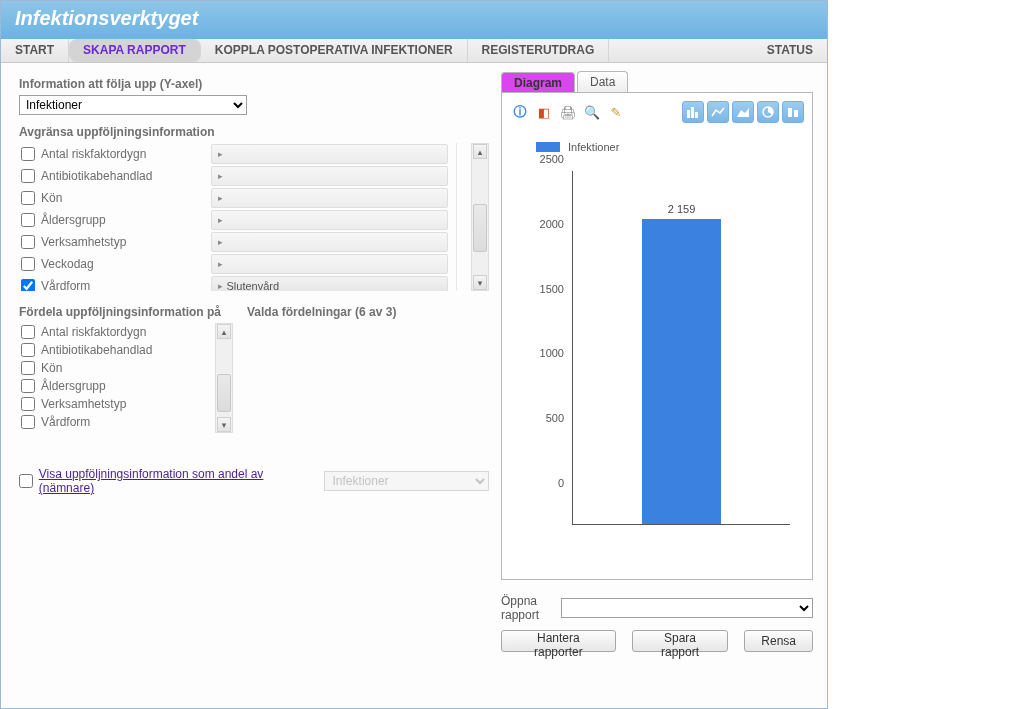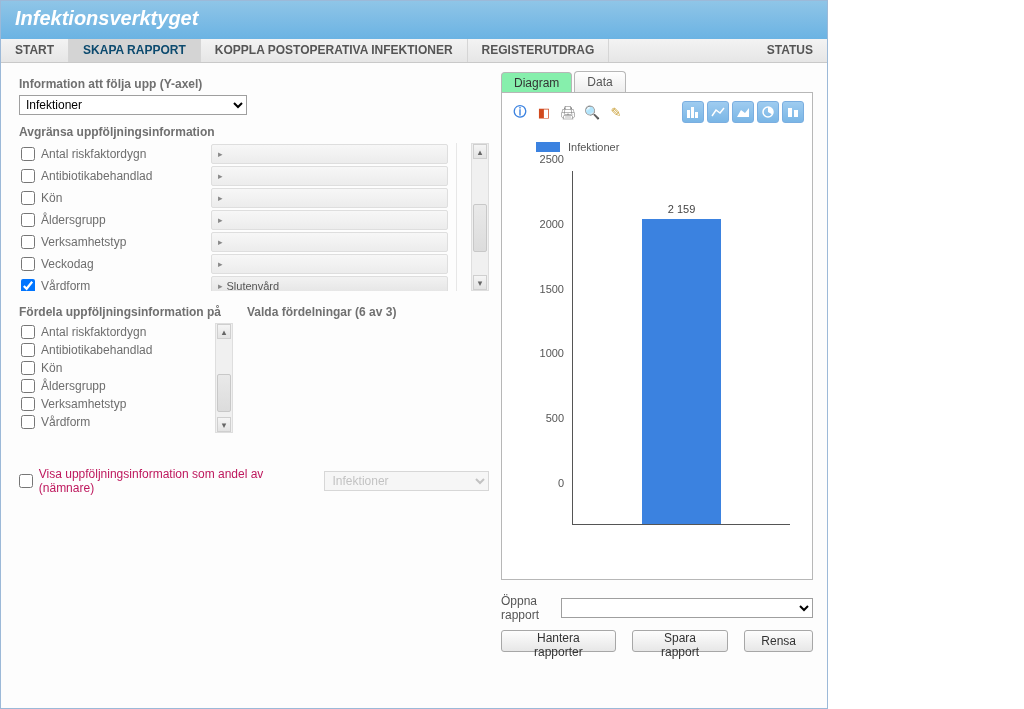--- a/index.html
+++ b/index.html
@@ -3,21 +3,21 @@
 <meta charset="utf-8">
 <style>
 * { box-sizing: border-box; margin: 0; padding: 0; font-family: "Segoe UI", Tahoma, Arial, sans-serif; }
 body { background: #fff; }
 .window { width: 828px; height: 709px; position: relative; border: 1px solid #9cb9d8; background: #fdfdfd; }
 
 .titlebar { height: 38px; background: linear-gradient(#8fc5e7, #6bb3e3); color: #fff; font-weight: bold; font-size: 20px; padding: 6px 14px; font-style: italic; }
 
 .menubar { height: 24px; background: linear-gradient(#f3f3f3, #e6e6e6); border-bottom: 1px solid #c9c9c9; display: flex; align-items: stretch; font-size: 12px; color: #555; }
 .menubar .mitem { padding: 4px 14px; cursor: pointer; border-right: 1px solid #d5d5d5; font-weight: 600; }
-.menubar .mitem.active { background: #d4d4d4; color: #0c4a6e; }
+.menubar .mitem.active { background: #d4d4d4; color: #6d28d9; border-radius: 8px; }
 .menubar .spacer { flex: 1; }
 
 .content { position: absolute; top: 62px; left: 0; right: 0; bottom: 0; padding: 10px 14px; }
 
 .left { position: absolute; top: 14px; left: 18px; width: 470px; font-size: 12px; color: #5a5a5a; }
 .right { position: absolute; top: 8px; left: 500px; right: 14px; bottom: 14px; }
 
 .section-label { font-weight: bold; color: #707070; margin-bottom: 4px; }
 .select { width: 228px; height: 20px; border: 1px solid #9f9f9f; background: #fff; font-size: 12px; padding: 0 2px; }
 
@@ -42,27 +42,27 @@
 .dist-row .lbl { color:#6e6e6e; }
 .dist-scroll { position:absolute; top:0; right:0; width:18px; height:110px; background:#f0f0f0; border:1px solid #dedede; }
 .dist-scroll .thumb{position:absolute;left:1px;right:1px;top:50px;height:38px;background:linear-gradient(#e9e9e9,#dcdcdc);border:1px solid #c8c8c8;border-radius:2px;}
 .dist-scroll .btn{position:absolute;left:1px;right:1px;height:15px;background:linear-gradient(#f5f5f5,#e3e3e3);border:1px solid #cfcfcf;display:flex;align-items:center;justify-content:center;font-size:9px;color:#666;}
 .dist-scroll .btn.up{top:0;} .dist-scroll .btn.dn{bottom:0;}
 .dist-right { flex:1; padding-left:14px; }
 .dist-right .hdr { font-weight:bold; color:#707070; }
 
 .share-row { margin-top:34px; display:flex; align-items:center; }
 .share-row .cb { width:14px; height:14px; margin-right:6px; cursor:pointer; }
-.share-row .lbl { color:#be185d; margin-right:6px; }
+.share-row .lbl { color:#4c1d95; margin-right:6px;text-decoration:underline; }
 .share-row .sel { width:168px; height:20px; border:1px solid #c7c7c7; background:#f4f4f4; color:#aaa; font-size:12px; padding:0 4px; }
 
 
 .tabs { display:flex; font-size:12px; }
 .tab { padding:3px 12px; border:1px solid #b7b7b7; background:linear-gradient(#fff,#ededed); border-bottom:none; border-top-left-radius:4px; border-top-right-radius:4px; margin-right:2px; cursor:pointer; color:#555; }
-.tab.active { background:#86efac; font-weight:400; color:#333; position:relative; top:1px;text-align:center; }
+.tab.active { background:#d946ef; font-weight:700; color:#333; position:relative; top:1px;text-align:center; }
 
 .chart-area { border:1px solid #b7b7b7; height:488px; background:#fff; position:relative; padding:8px; }
 .toolbar { display:flex; align-items:center; gap:4px; }
 .toolbar .ticon { width:20px; height:20px; display:flex; align-items:center; justify-content:center; border-radius:3px; cursor:pointer; font-size:13px; }
 .toolbar .group-right { margin-left:auto; display:flex; gap:3px; }
 .toolbar .ct { width:22px; height:22px; border:1px solid #7aaee0; background:linear-gradient(#9fccf0,#7ab6e6); border-radius:3px; display:flex;align-items:center;justify-content:center; color:#fff; cursor:pointer; }
 
 .legend { margin:18px 0 4px 26px; font-size:11px; color:#555; display:flex; align-items:center; }
 .legend .sw { width:24px; height:10px; background:#3b82e0; margin-right:8px; }
 

